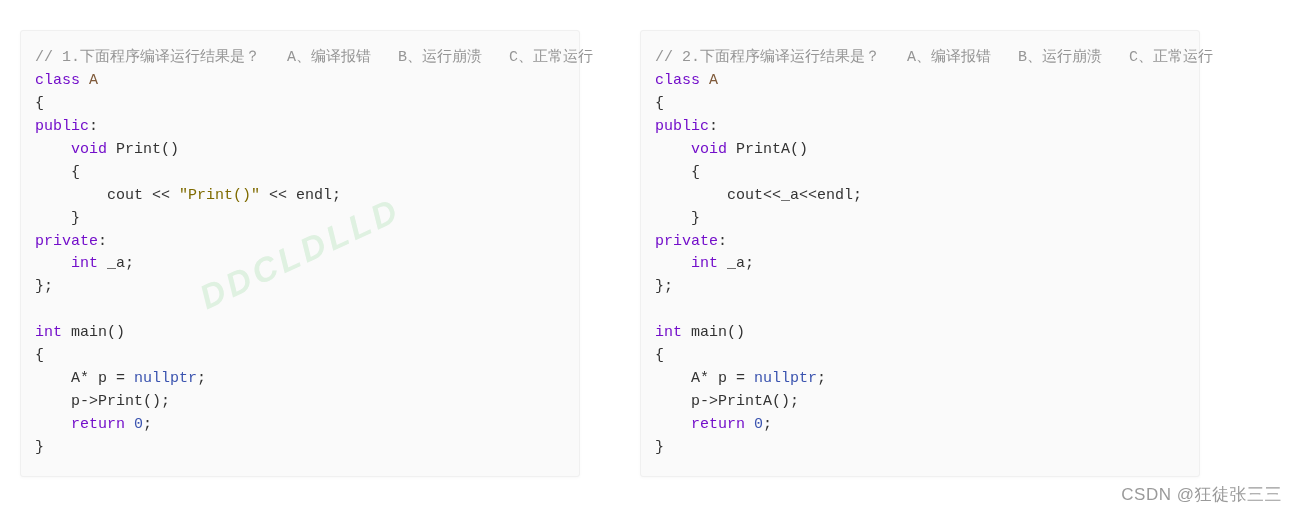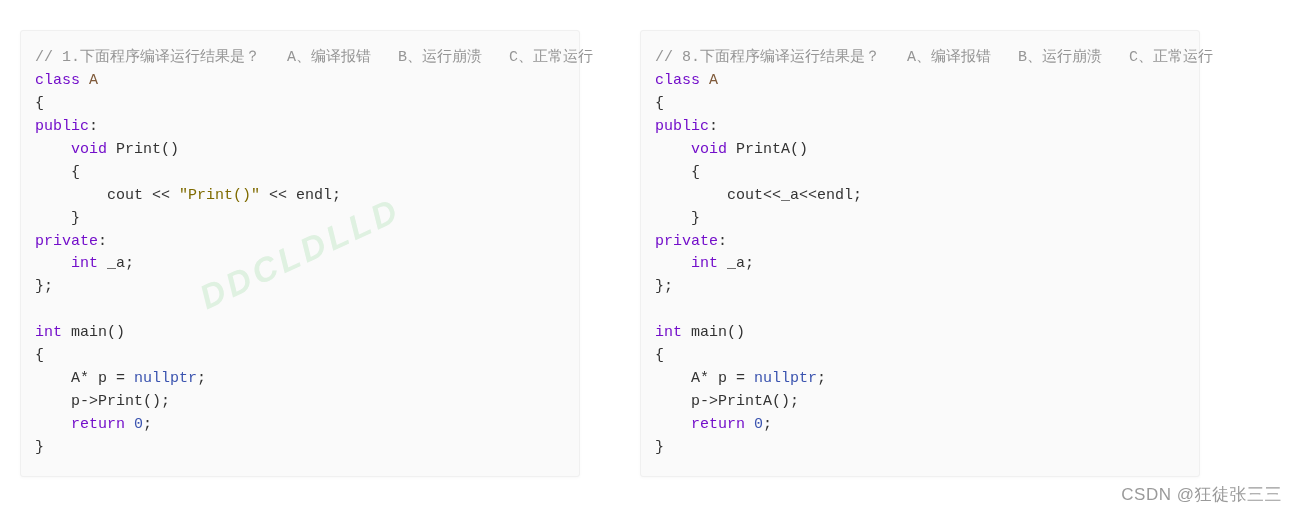--- a/index.html
+++ b/index.html
@@ -88,21 +88,21 @@
 <span></span>
 <span class="c-keyword">int</span><span class="c-func"> main</span><span class="c-punct">()</span>
 <span class="c-punct">{</span>
 <span class="c-ident">    A* p = </span><span class="c-null">nullptr</span><span class="c-punct">;</span>
 <span class="c-ident">    p-&gt;Print();</span>
 <span class="c-ident">    </span><span class="c-keyword">return</span><span> </span><span class="c-num">0</span><span class="c-punct">;</span>
 <span class="c-punct">}</span></pre>
   </div>
 
   <div class="snippet">
-<pre><span class="c-comment">// 8.下面程序编译运行结果是？   A、编译报错   B、运行崩溃   C、正常运行</span>
+<pre><span class="c-comment">// 2.下面程序编译运行结果是？   A、编译报错   B、运行崩溃   C、正常运行</span>
 <span class="c-keyword">class</span><span class="c-type"> A</span>
 <span class="c-punct">{</span>
 <span class="c-keyword">public</span><span class="c-punct">:</span>
 <span class="c-punct">    </span><span class="c-keyword">void</span><span class="c-func"> PrintA</span><span class="c-punct">()</span>
 <span class="c-punct">    {</span>
 <span class="c-ident">        cout&lt;&lt;_a&lt;&lt;endl;</span>
 <span class="c-punct">    }</span>
 <span class="c-keyword">private</span><span class="c-punct">:</span>
 <span class="c-punct">    </span><span class="c-keyword">int</span><span class="c-ident"> _a;</span>
 <span class="c-punct">};</span>

